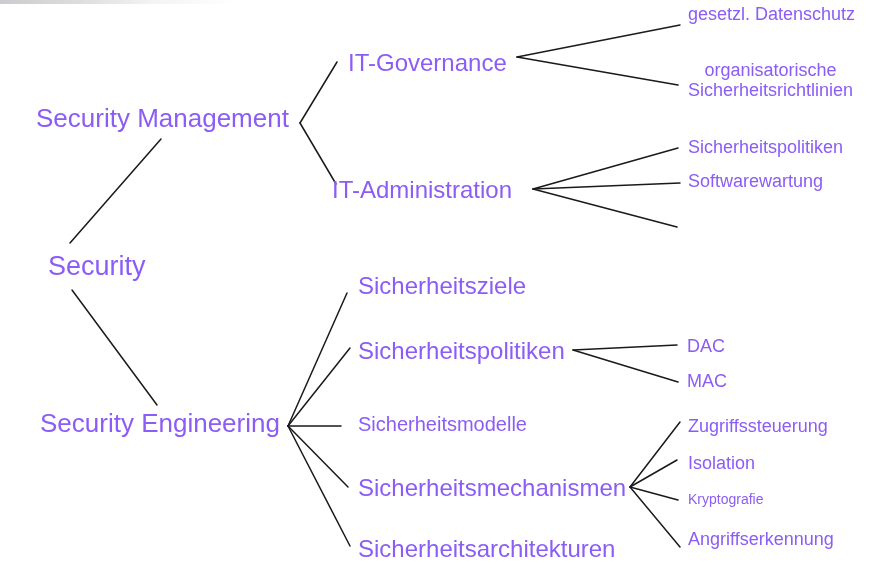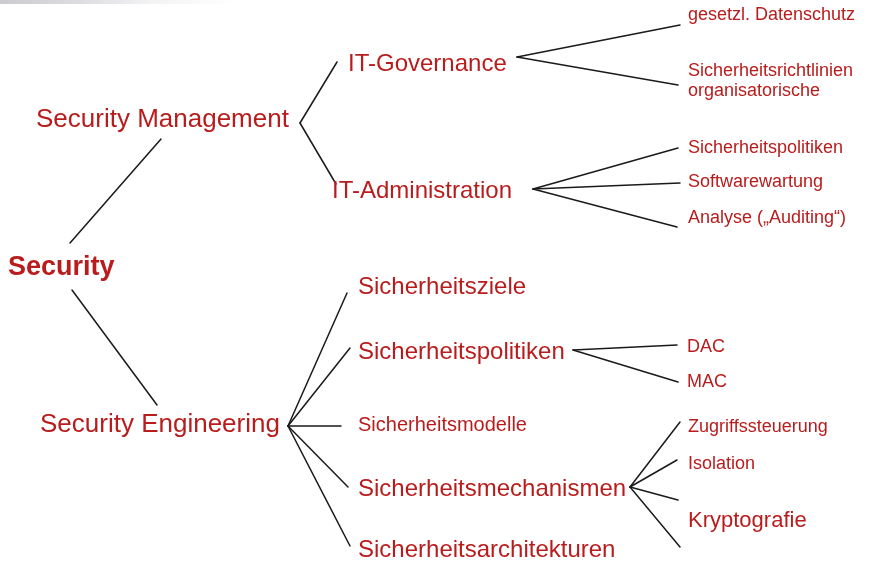--- a/index.html
+++ b/index.html
@@ -21,24 +21,26 @@
     left: 0;
     top: 0;
     width: 878px;
     height: 578px;
     display: block;
   }
   .node {
     position: absolute;
     white-space: nowrap;
     line-height: 1.1;
-    color: #b91c1c;
+    color: #8b5cf6;
+    text-align: center;
   }
   .node.bold {
-    font-weight: bold;
+    font-weight: normal;
+    margin-left: 40px;
   }
   .node-line {
     display: block;
   }
   .top-edge-smudge {
     position: absolute;
     left: 0;
     top: 0;
     width: 235px;
     height: 4px;
@@ -105,44 +107,44 @@
       <div class="node" style="left: 358px; top: 475px; font-size: 24px;">
         <div class="node-line">Sicherheitsmechanismen</div>
       </div>
       <div class="node" style="left: 358px; top: 536px; font-size: 24px;">
         <div class="node-line">Sicherheitsarchitekturen</div>
       </div>
       <div class="node" style="left: 688px; top: 5px; font-size: 18px;">
         <div class="node-line">gesetzl. Datenschutz</div>
       </div>
       <div class="node" style="left: 688px; top: 61px; font-size: 18px;">
+        <div class="node-line">organisatorische</div>
         <div class="node-line">Sicherheitsrichtlinien</div>
-        <div class="node-line">organisatorische</div>
       </div>
       <div class="node" style="left: 688px; top: 138px; font-size: 18px;">
         <div class="node-line">Sicherheitspolitiken</div>
       </div>
       <div class="node" style="left: 688px; top: 172px; font-size: 18px;">
         <div class="node-line">Softwarewartung</div>
       </div>
       <div class="node" style="left: 688px; top: 208px; font-size: 18px;">
-        <div class="node-line">Analyse („Auditing“)</div>
       </div>
       <div class="node" style="left: 687px; top: 337px; font-size: 18px;">
         <div class="node-line">DAC</div>
       </div>
       <div class="node" style="left: 687px; top: 372px; font-size: 18px;">
         <div class="node-line">MAC</div>
       </div>
       <div class="node" style="left: 688px; top: 417px; font-size: 18px;">
         <div class="node-line">Zugriffssteuerung</div>
       </div>
       <div class="node" style="left: 688px; top: 454px; font-size: 18px;">
         <div class="node-line">Isolation</div>
       </div>
-      <div class="node" style="left: 688px; top: 492px; font-size: 22px; margin-top: 16px;">
+      <div class="node" style="left: 688px; top: 492px; font-size: 14px;">
         <div class="node-line">Kryptografie</div>
       </div>
       <div class="node" style="left: 688px; top: 530px; font-size: 18px;">
+        <div class="node-line">Angriffserkennung</div>
       </div>
     </div>
   <div class="top-edge-smudge"></div>
 </div>
 
 </body></html>

